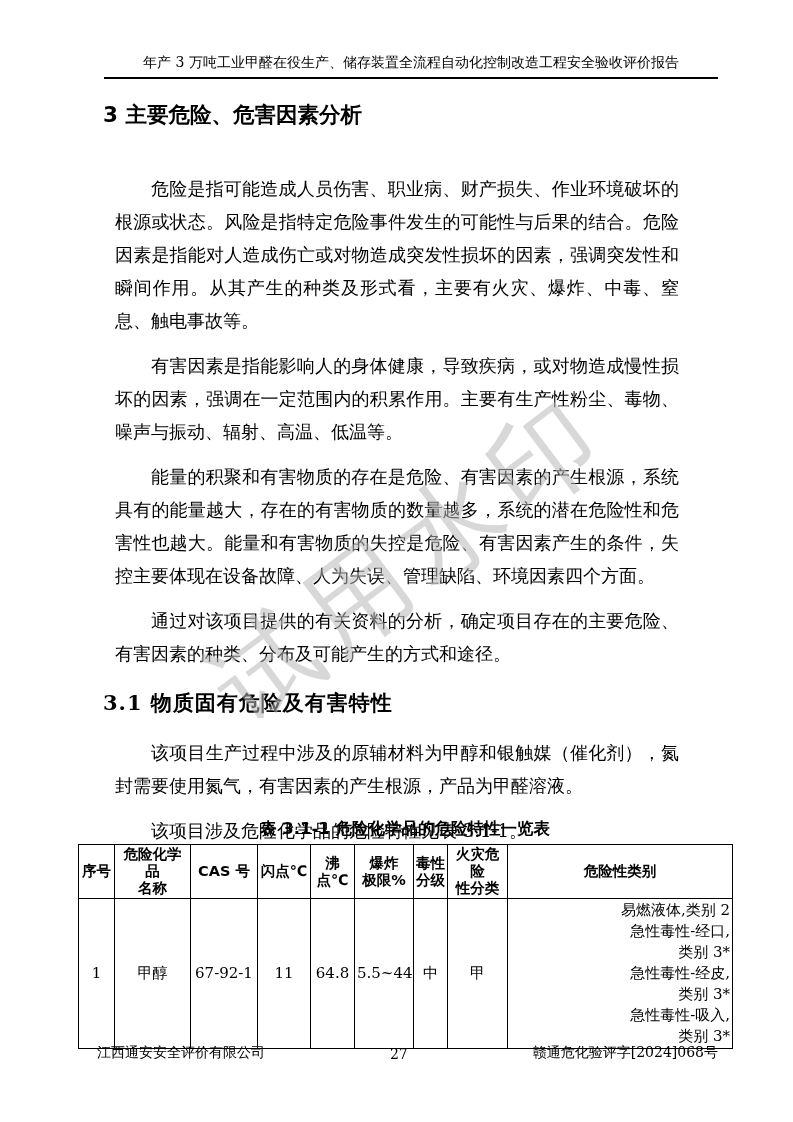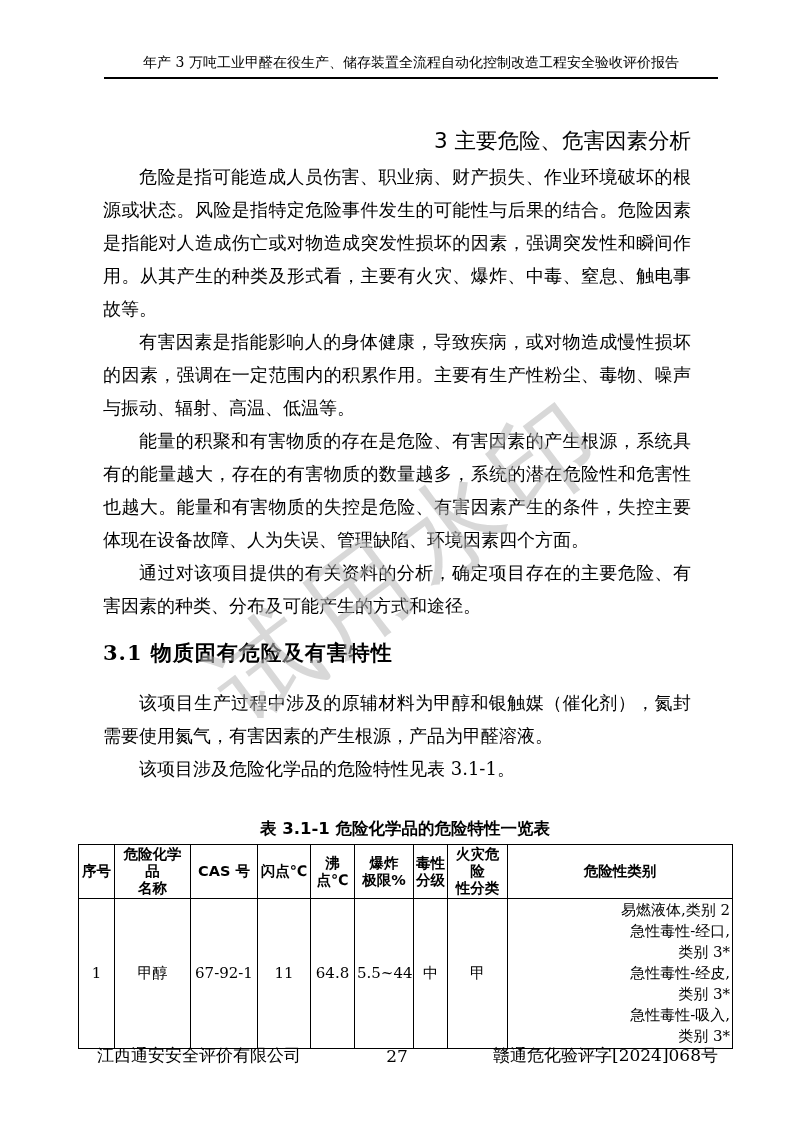--- a/index.html
+++ b/index.html
@@ -25,32 +25,32 @@
   .watermark {
     position:absolute; top:560px; left:410px;
     transform:translate(-50%,-50%) rotate(-37deg);
     font-family:"DejaVu Sans","Liberation Sans",sans-serif;
     font-size:104px; letter-spacing:12px; white-space:nowrap;
     color:#b9b9b9; opacity:0.55;
     pointer-events:none; z-index:5;
   }
   
   .chapter-title {
-    position:absolute; top:126px; left:103px; width:588px;
-    text-align:right;
+    position:absolute; top:100px; left:103px; width:588px;
+    text-align:left;
     font-family:"DejaVu Sans","Liberation Sans",sans-serif;
-    font-weight:normal; font-size:21.5px;
+    font-weight:bold; font-size:21.5px;
   }
   
   .body-text {
     position:absolute; top:160px; left:103px; width:588px;
     font-size:18px; line-height:33px;
     text-align:justify;
   }
-  .body-text p { text-indent:2em; margin:0; }
+  .body-text p { text-indent:2em; margin:12px; }
   .section-heading {
     margin-top:10px; margin-bottom:12px;
     font-weight:bold; font-size:21px; line-height:42px;
     letter-spacing:1px;
   }
   
   .table-block { position:absolute; top:818px; left:78px; width:654px; z-index:2; }
   .table-caption {
     text-align:center;
     font-family:"DejaVu Sans","Liberation Sans",sans-serif;
@@ -72,22 +72,22 @@
     font-family:"DejaVu Sans","Liberation Sans",sans-serif;
     font-weight:bold;
     height:37px; line-height:17px;
     font-size:14.5px;
   }
   table.hazard-table td { height:148px; line-height:21px; }
   table.hazard-table td.hazard-class { text-align:right; padding-left:5px; }
   
   .doc-footer {
     position:absolute; top:1044px; left:97px; width:621px;
-    display:flex; justify-content:space-between; align-items:center;
-    font-size:17px;
+    display:flex; justify-content:space-between; align-items:flex-end;
+    font-size:14px;
     gap:36px;
   }
 </style>
 </head>
 <body>
 
 <div class="page">
 
   <div class="doc-header">年产 3 万吨工业甲醛在役生产、储存装置全流程自动化控制改造工程安全验收评价报告</div>
 

